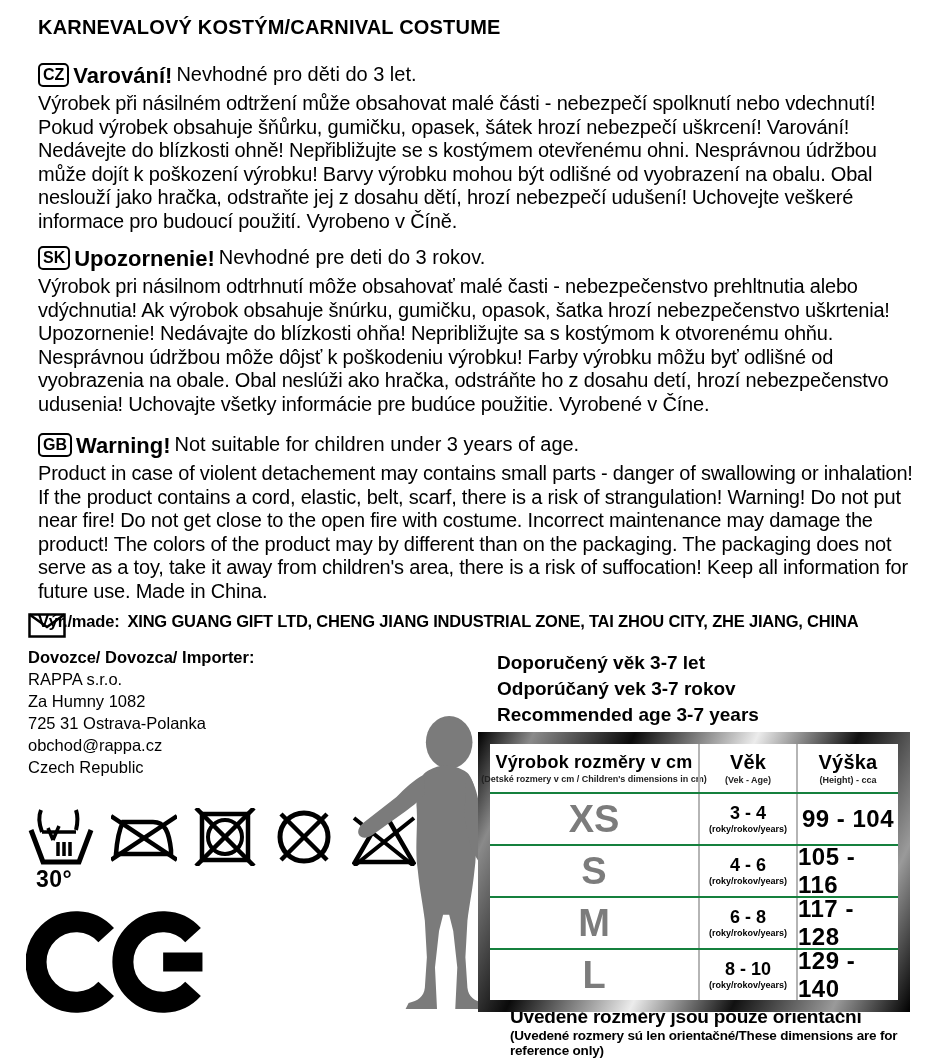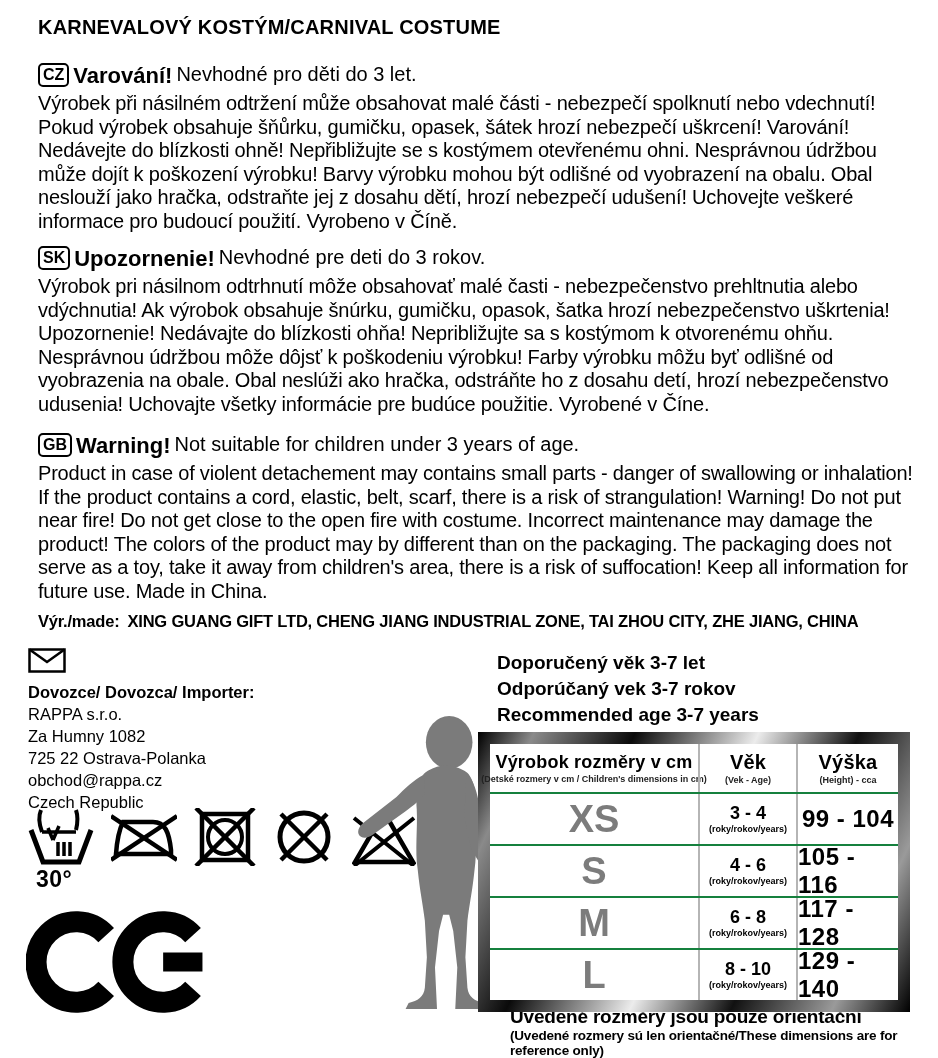--- a/index.html
+++ b/index.html
@@ -12,21 +12,21 @@
   .section.gb{margin-top:17px;}
   .head-line{display:flex;align-items:flex-start;gap:4px;margin-bottom:3px;}
   .badge{display:inline-block;border:2.5px solid #000;border-radius:5px;
          font-weight:bold;font-size:16px;line-height:1;padding:2px 3px;}
   .w-head{font-size:22px;font-weight:bold;}
   .w-intro{font-size:20px;}
   .body-text{font-size:20px;line-height:23.5px;letter-spacing:-0.2px;width:876px;}
   .maker{margin-top:9px;font-size:16.5px;font-weight:bold;letter-spacing:-0.2px;}
   .maker .lbl{margin-right:8px;}
   
-  .importer{position:absolute;left:28px;top:648px;font-size:16.5px;line-height:22px;}
+  .importer{position:absolute;left:28px;top:613px;font-size:16.5px;line-height:22px;}
   .importer .imp-head{font-weight:bold;margin-top:3px;}
   
   .rec-age{position:absolute;left:497px;top:650px;font-size:19px;font-weight:bold;line-height:26px;}
   
   .silhouette{position:absolute;left:354px;top:716px;z-index:1;}
   
   .tbl-frame{position:absolute;left:478px;top:732px;width:432px;z-index:2;box-sizing:border-box;
              padding:12px;background:linear-gradient(115deg,#000 0%,#8a8a8a 10%,#0a0a0a 28%,
              #ececec 50%,#111 68%,#9a9a9a 86%,#000 100%);}
   .tbl{background:#fff;}
@@ -94,21 +94,21 @@
   </div>
 
   <div class="importer">
     <svg width="38" height="25" viewBox="0 0 38 25">
       <rect x="1.5" y="1.5" width="35" height="22" fill="none" stroke="#000" stroke-width="2.5"></rect>
       <polyline points="1.5,1.5 19,14 36.5,1.5" fill="none" stroke="#000" stroke-width="2.5"></polyline>
     </svg>
     <div class="imp-head">Dovozce/ Dovozca/ Importer:</div>
     <div>RAPPA s.r.o.</div>
     <div>Za Humny 1082</div>
-    <div>725 22 Ostrava-Polanka</div>
+    <div>725 31 Ostrava-Polanka</div>
     <div>obchod@rappa.cz</div>
     <div>Czech Republic</div>
   </div>
 
   <div class="rec-age">
     <div>Doporučený věk 3-7 let</div>
     <div>Odporúčaný vek 3-7 rokov</div>
     <div>Recommended age 3-7 years</div>
   </div>
 

